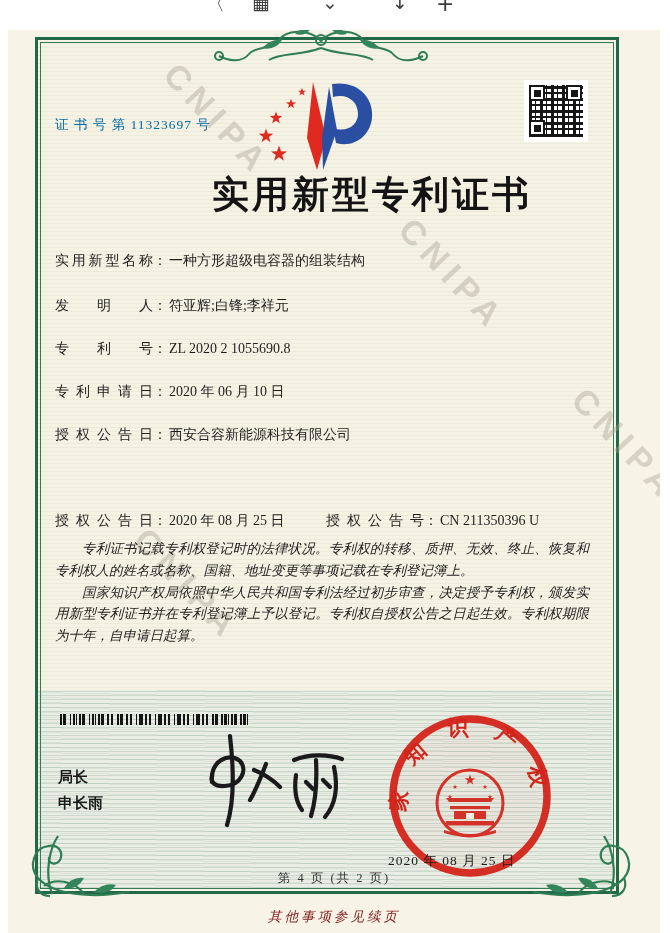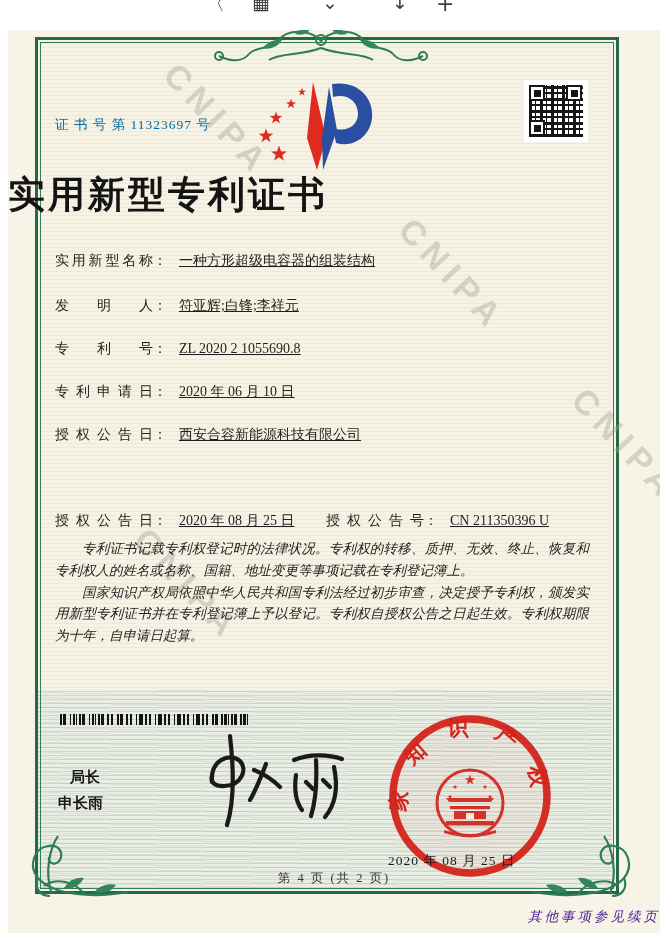--- a/index.html
+++ b/index.html
@@ -25,40 +25,40 @@
   
   .certno{position:absolute;left:47px;top:48px;font-size:13.5px;letter-spacing:1px;color:#0369a1;z-index:5;margin-top:38px;}
   .logo{position:absolute;left:248px;top:50px;z-index:5;}
   .qr{position:absolute;left:516px;top:50px;width:64px;height:62px;background:#fff;z-index:5;}
   .qrgrid{position:absolute;left:5px;top:5px;width:54px;height:52px;
       background-image:repeating-linear-gradient(90deg,#161616 0 3px,transparent 3px 6px,#161616 6px 7px,transparent 7px 11px),
                        repeating-linear-gradient(0deg,#161616 0 3px,transparent 3px 7px,#161616 7px 9px,transparent 9px 12px);
       background-blend-mode:lighten;}
   .finder{position:absolute;width:12px;height:12px;border:2.5px solid #161616;background:#fff;}
   .finder::after{content:"";position:absolute;left:2.5px;top:2.5px;width:7px;height:7px;background:#161616;}
-  .title{position:absolute;left:0;top:140px;width:524px;text-align:left;font-size:37px;font-weight:bold;
+  .title{position:absolute;left:0;top:140px;width:524px;text-align:right;font-size:37px;font-weight:bold;
       letter-spacing:3px;color:#141414;z-index:5;}
   .row{position:absolute;left:47px;font-size:14px;color:#1f1f1f;z-index:5;white-space:nowrap;}
   .lbl{display:inline-block;width:98px;text-align:justify;text-align-last:justify;vertical-align:top;}
-  .val{margin-left:12px;text-decoration:underline;}
+  .val{margin-left:2px;}
   .addr-val{position:absolute;left:160px;top:0;width:420px;white-space:normal;line-height:22px;}
   .paras{position:absolute;left:47px;top:508px;width:534px;font-size:13.5px;line-height:21.8px;
       text-align:justify;color:#222;font-style:italic;z-index:5;}
   .paras p{margin:0;text-indent:2em;}
   .barcode{position:absolute;left:52px;top:684px;width:190px;height:11px;z-index:5;
       background:repeating-linear-gradient(90deg,#151515 0 1.5px,transparent 1.5px 3px,#151515 3px 5.5px,transparent 5.5px 6.5px,#151515 6.5px 7px,transparent 7px 9.5px);}
   .signer{position:absolute;left:50px;font-family:"Liberation Sans","DejaVu Sans",sans-serif;
       font-weight:bold;font-size:15px;color:#1a1a1a;z-index:5;}
   .signature{position:absolute;left:182px;top:700px;z-index:6;}
   .seal{position:absolute;left:376px;top:680px;z-index:6;}
   .sealdate{position:absolute;left:380px;top:822px;font-size:13.5px;letter-spacing:1px;color:#1c1c1c;z-index:7;}
   .pageinfo{position:absolute;left:0;top:840px;width:652px;text-align:center;font-size:12.5px;
       letter-spacing:2px;color:#333;z-index:5;}
-  .contnote{position:absolute;left:0;top:878px;width:652px;text-align:right;font-size:13.5px;
-      font-style:italic;letter-spacing:3px;color:#4c1d95;z-index:5;}
+  .contnote{position:absolute;left:0;top:878px;width:652px;text-align:center;font-size:13.5px;
+      font-style:italic;letter-spacing:3px;color:#7f1d1d;z-index:5;}
 </style>
 </head>
 <body>
 
 <div class="stage">
 
   <div class="toolbar">
     <span class="tico" style="left:206px;">〈</span>
     <span class="tico" style="left:252px;">▦</span>
     <span class="tico" style="left:322px;">⌄</span>
@@ -174,21 +174,21 @@
       <span class="lbl">授权公告号</span><span>：</span><span class="val">CN 211350396 U</span>
     </div>
 
     <div class="paras">
       <p>专利证书记载专利权登记时的法律状况。专利权的转移、质押、无效、终止、恢复和专利权人的姓名或名称、国籍、地址变更等事项记载在专利登记簿上。</p>
       <p>国家知识产权局依照中华人民共和国专利法经过初步审查，决定授予专利权，颁发实用新型专利证书并在专利登记簿上予以登记。专利权自授权公告之日起生效。专利权期限为十年，自申请日起算。</p>
     </div>
 
     <div class="barcode"></div>
 
-    <div class="signer" style="top:738px;margin-left:12px;">局长</div>
+    <div class="signer" style="top:738px;">局长</div>
     <div class="signer" style="top:764px;">申长雨</div>
 
     <svg class="signature" width="160" height="100" viewBox="0 0 160 100">
       <g stroke="#1a1a1a" stroke-width="4.2" fill="none" stroke-linecap="round">
         <path d="M22,52 C20,30 40,22 50,31 C58,40 51,55 35,56 C25,57 20,52 22,46"></path>
         <path d="M40,6 C43,32 45,70 37,95"></path>
         <path d="M76,34 C71,47 66,60 60,70"></path>
         <path d="M64,40 C74,44 83,50 90,57"></path>
         <path d="M104,30 C119,24 138,24 152,29"></path>
         <path d="M126,30 C127,50 126,70 121,86"></path>

